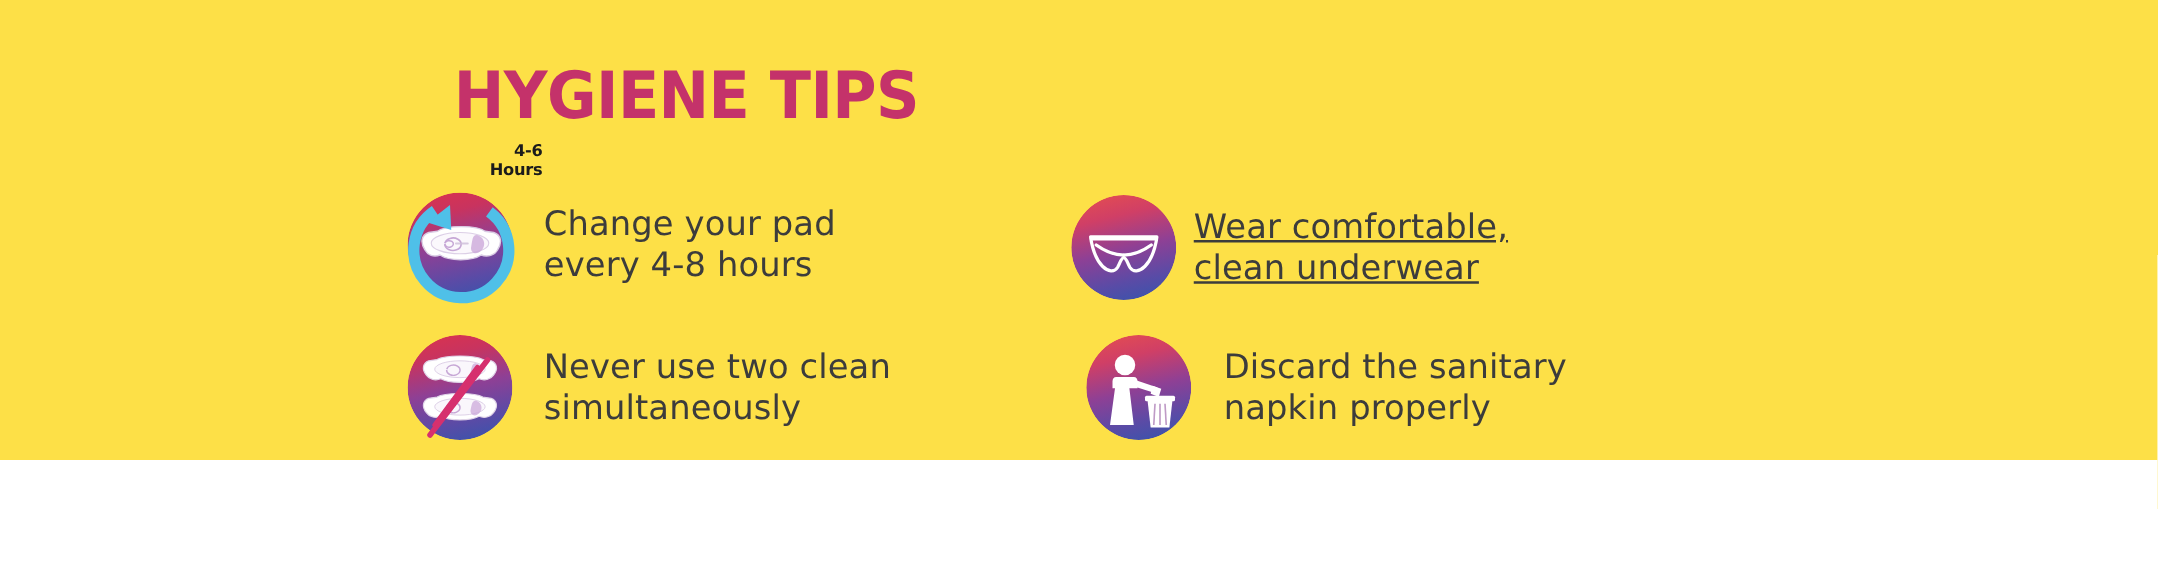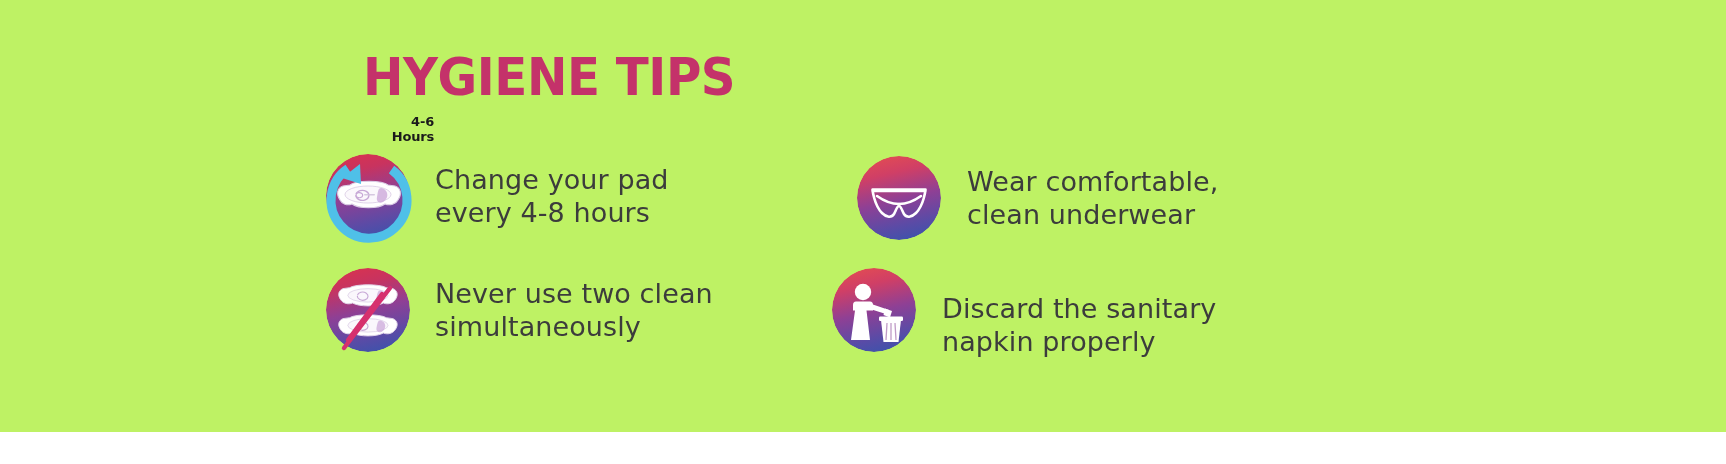--- a/index.html
+++ b/index.html
@@ -14,22 +14,22 @@
     position: relative;
     overflow: hidden;
     font-family: "DejaVu Sans", "Liberation Sans", sans-serif;
     -webkit-font-smoothing: antialiased;
   }
 
   #poster {
     position: absolute;
     left: 0; top: 0;
     width: 1726px;
-    height: 432px;
-    background: #bef264;
+    height: 368px;
+    background: #fde047;
   }
 
   
   #title {
     position: absolute;
     left: 363px;
     top: 48px;
     font-family: "DejaVu Sans", "Liberation Sans", sans-serif;
     font-weight: 700;
     font-size: 52px;
@@ -60,25 +60,25 @@
     line-height: 33px;
     color: #3C3C3C;
     white-space: pre-line;
     letter-spacing: 0.1px;
   }
 
   
   #tip-1 { left: 320px; top: 148px; }
   #tip-2 { left: 320px; top: 262px; }
   #tip-3 { left: 851px; top: 150px; }
-  #tip-4 { left: 826px; top: 262px; align-items: flex-end; }
+  #tip-4 { left: 863px; top: 262px; }
 
   #tip-1 .tip-text { margin-left: 19px; }
   #tip-2 .tip-text { margin-left: 19px; }
-  #tip-3 .tip-text { margin-left: 20px; }
+  #tip-3 .tip-text { margin-left: 8px; text-decoration: underline; }
   #tip-4 .tip-text { margin-left: 20px; }
 
   
   .badge {
     position: absolute;
     width: 84px;
     height: 84px;
     border-radius: 50%;
     left: 6px;
     top: 6px;

